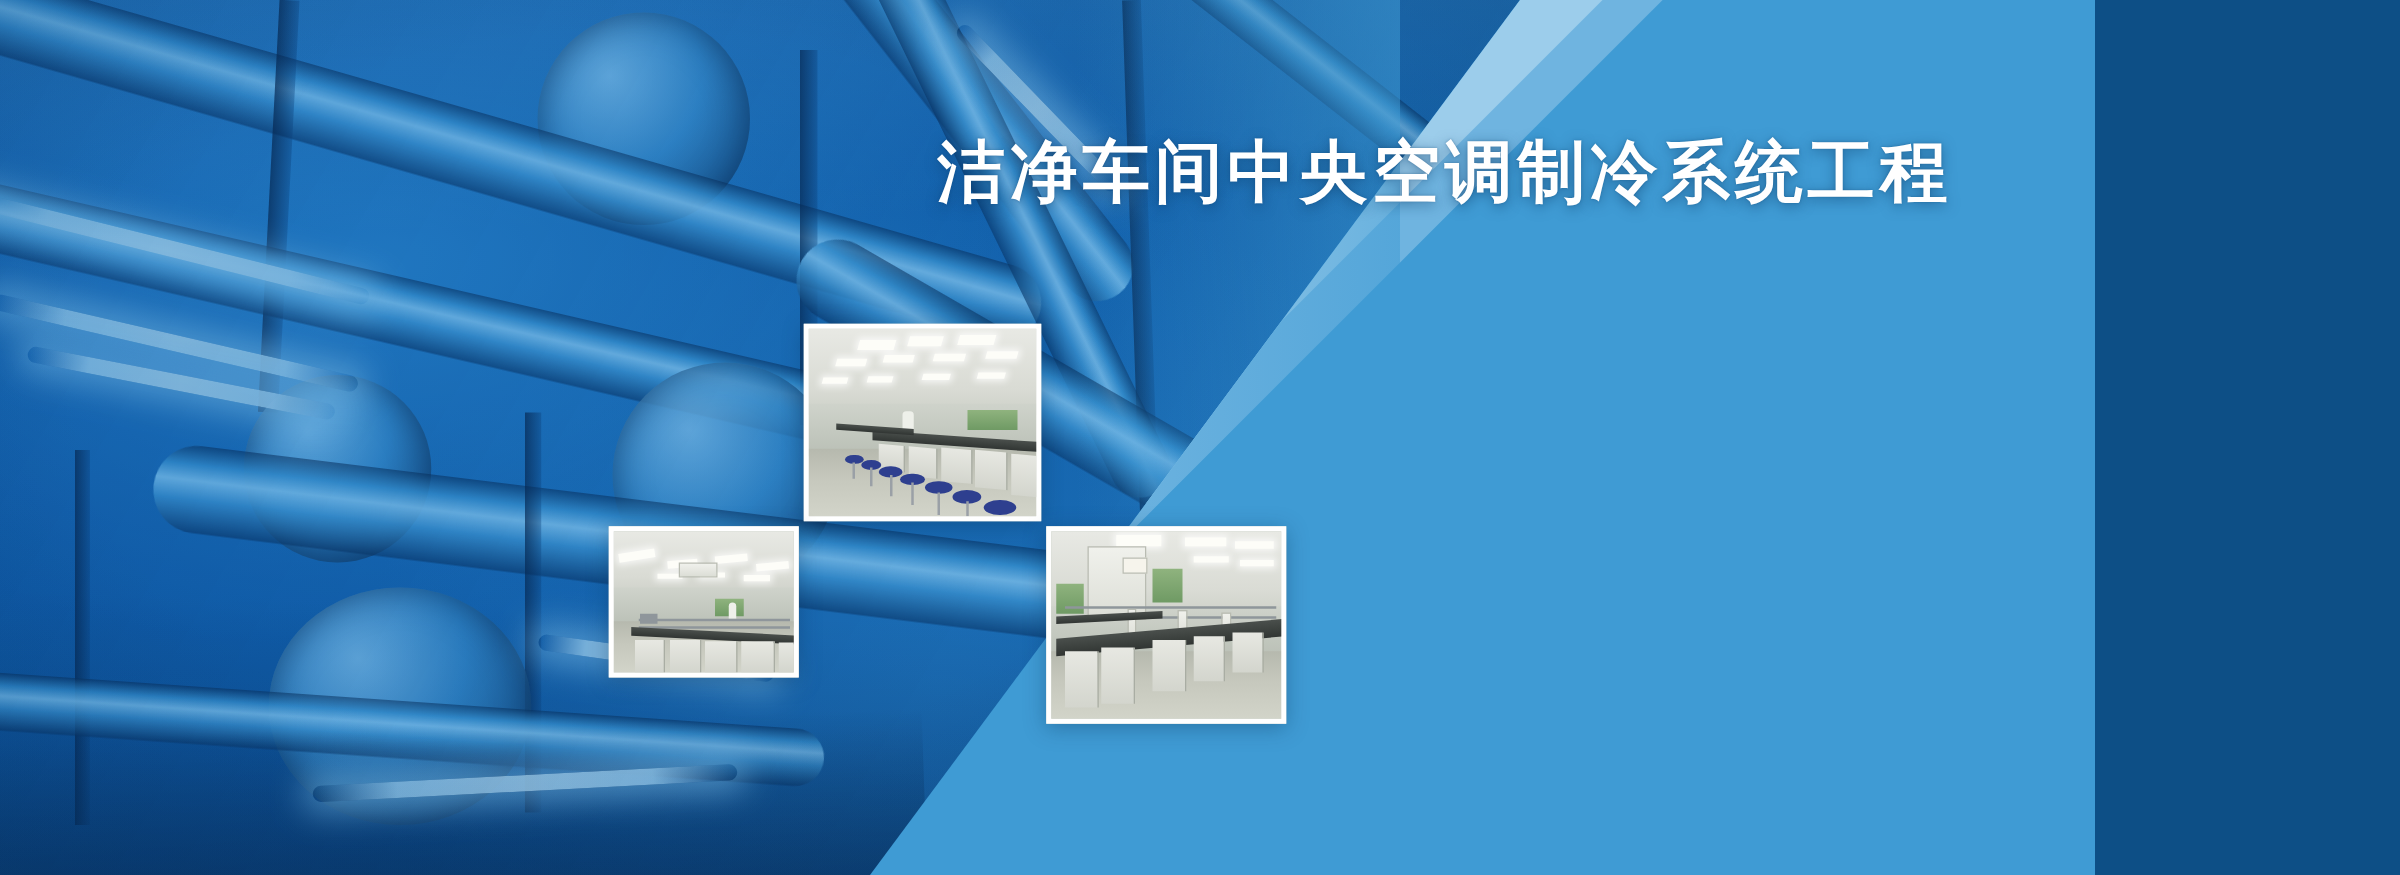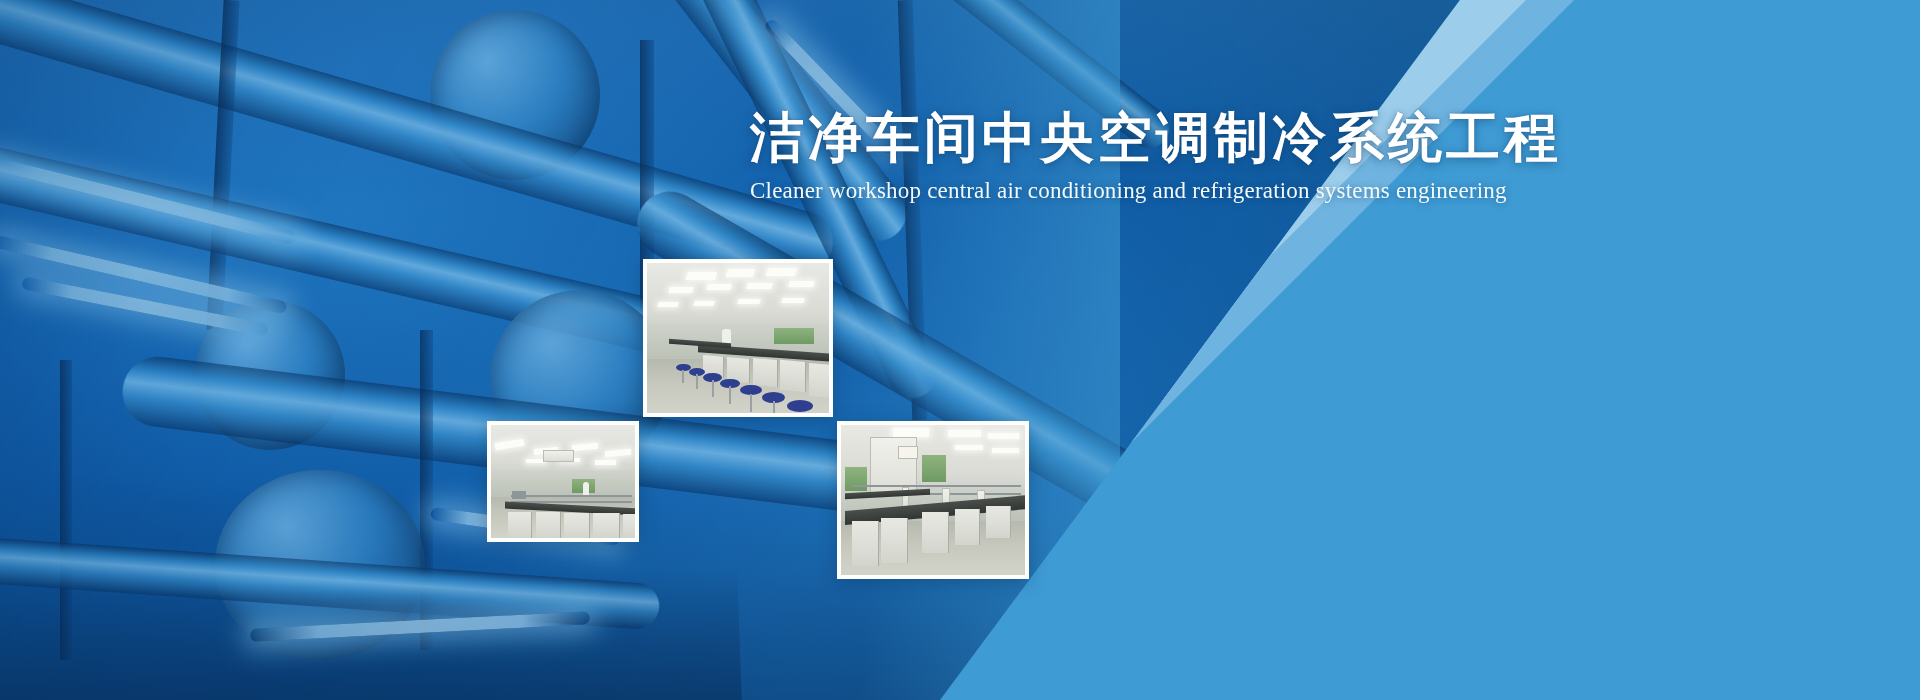--- a/index.html
+++ b/index.html
@@ -2,21 +2,21 @@
 <html><head>
 <meta charset="utf-8">
 <style>
   html, body {
     margin: 0;
     padding: 0;
     background: #0d4f86;
   }
   .banner {
     position: relative;
-    width: 1920px;
+    width: 1676px;
     height: 700px;
     overflow: hidden;
     font-family: "Liberation Serif", "DejaVu Serif", serif;
     background: #1a74b8;
   }
 
   
   .bg-base {
     position: absolute;
     inset: 0;
@@ -300,21 +300,20 @@
     <div class="stripe s5"></div>
     <div class="stripe s6"></div>
     <div class="stripe s7"></div>
     <div class="stripe s8"></div>
     <div class="stripe s9"></div>
   </div>
   <div class="panel-edge-glow"></div>
 
   <div class="headline">
     <h1 class="title-cn">洁净车间中央空调制冷系统工程</h1>
-    <p class="title-en">Cleaner workshop central air conditioning and refrigeration systems engineering</p>
   </div>
 
   <div class="photo photo-top">
     <div class="shot">
       <div class="lab-ceiling"></div>
       <div class="lab-wall"></div>
       <div class="lab-floor"></div>
 
       <div class="ceil-light" style="left:22%;top:6%;width:16%;height:5%;transform:skewX(-16deg);"></div>
       <div class="ceil-light" style="left:44%;top:4%;width:15%;height:5%;transform:skewX(-16deg);"></div>

